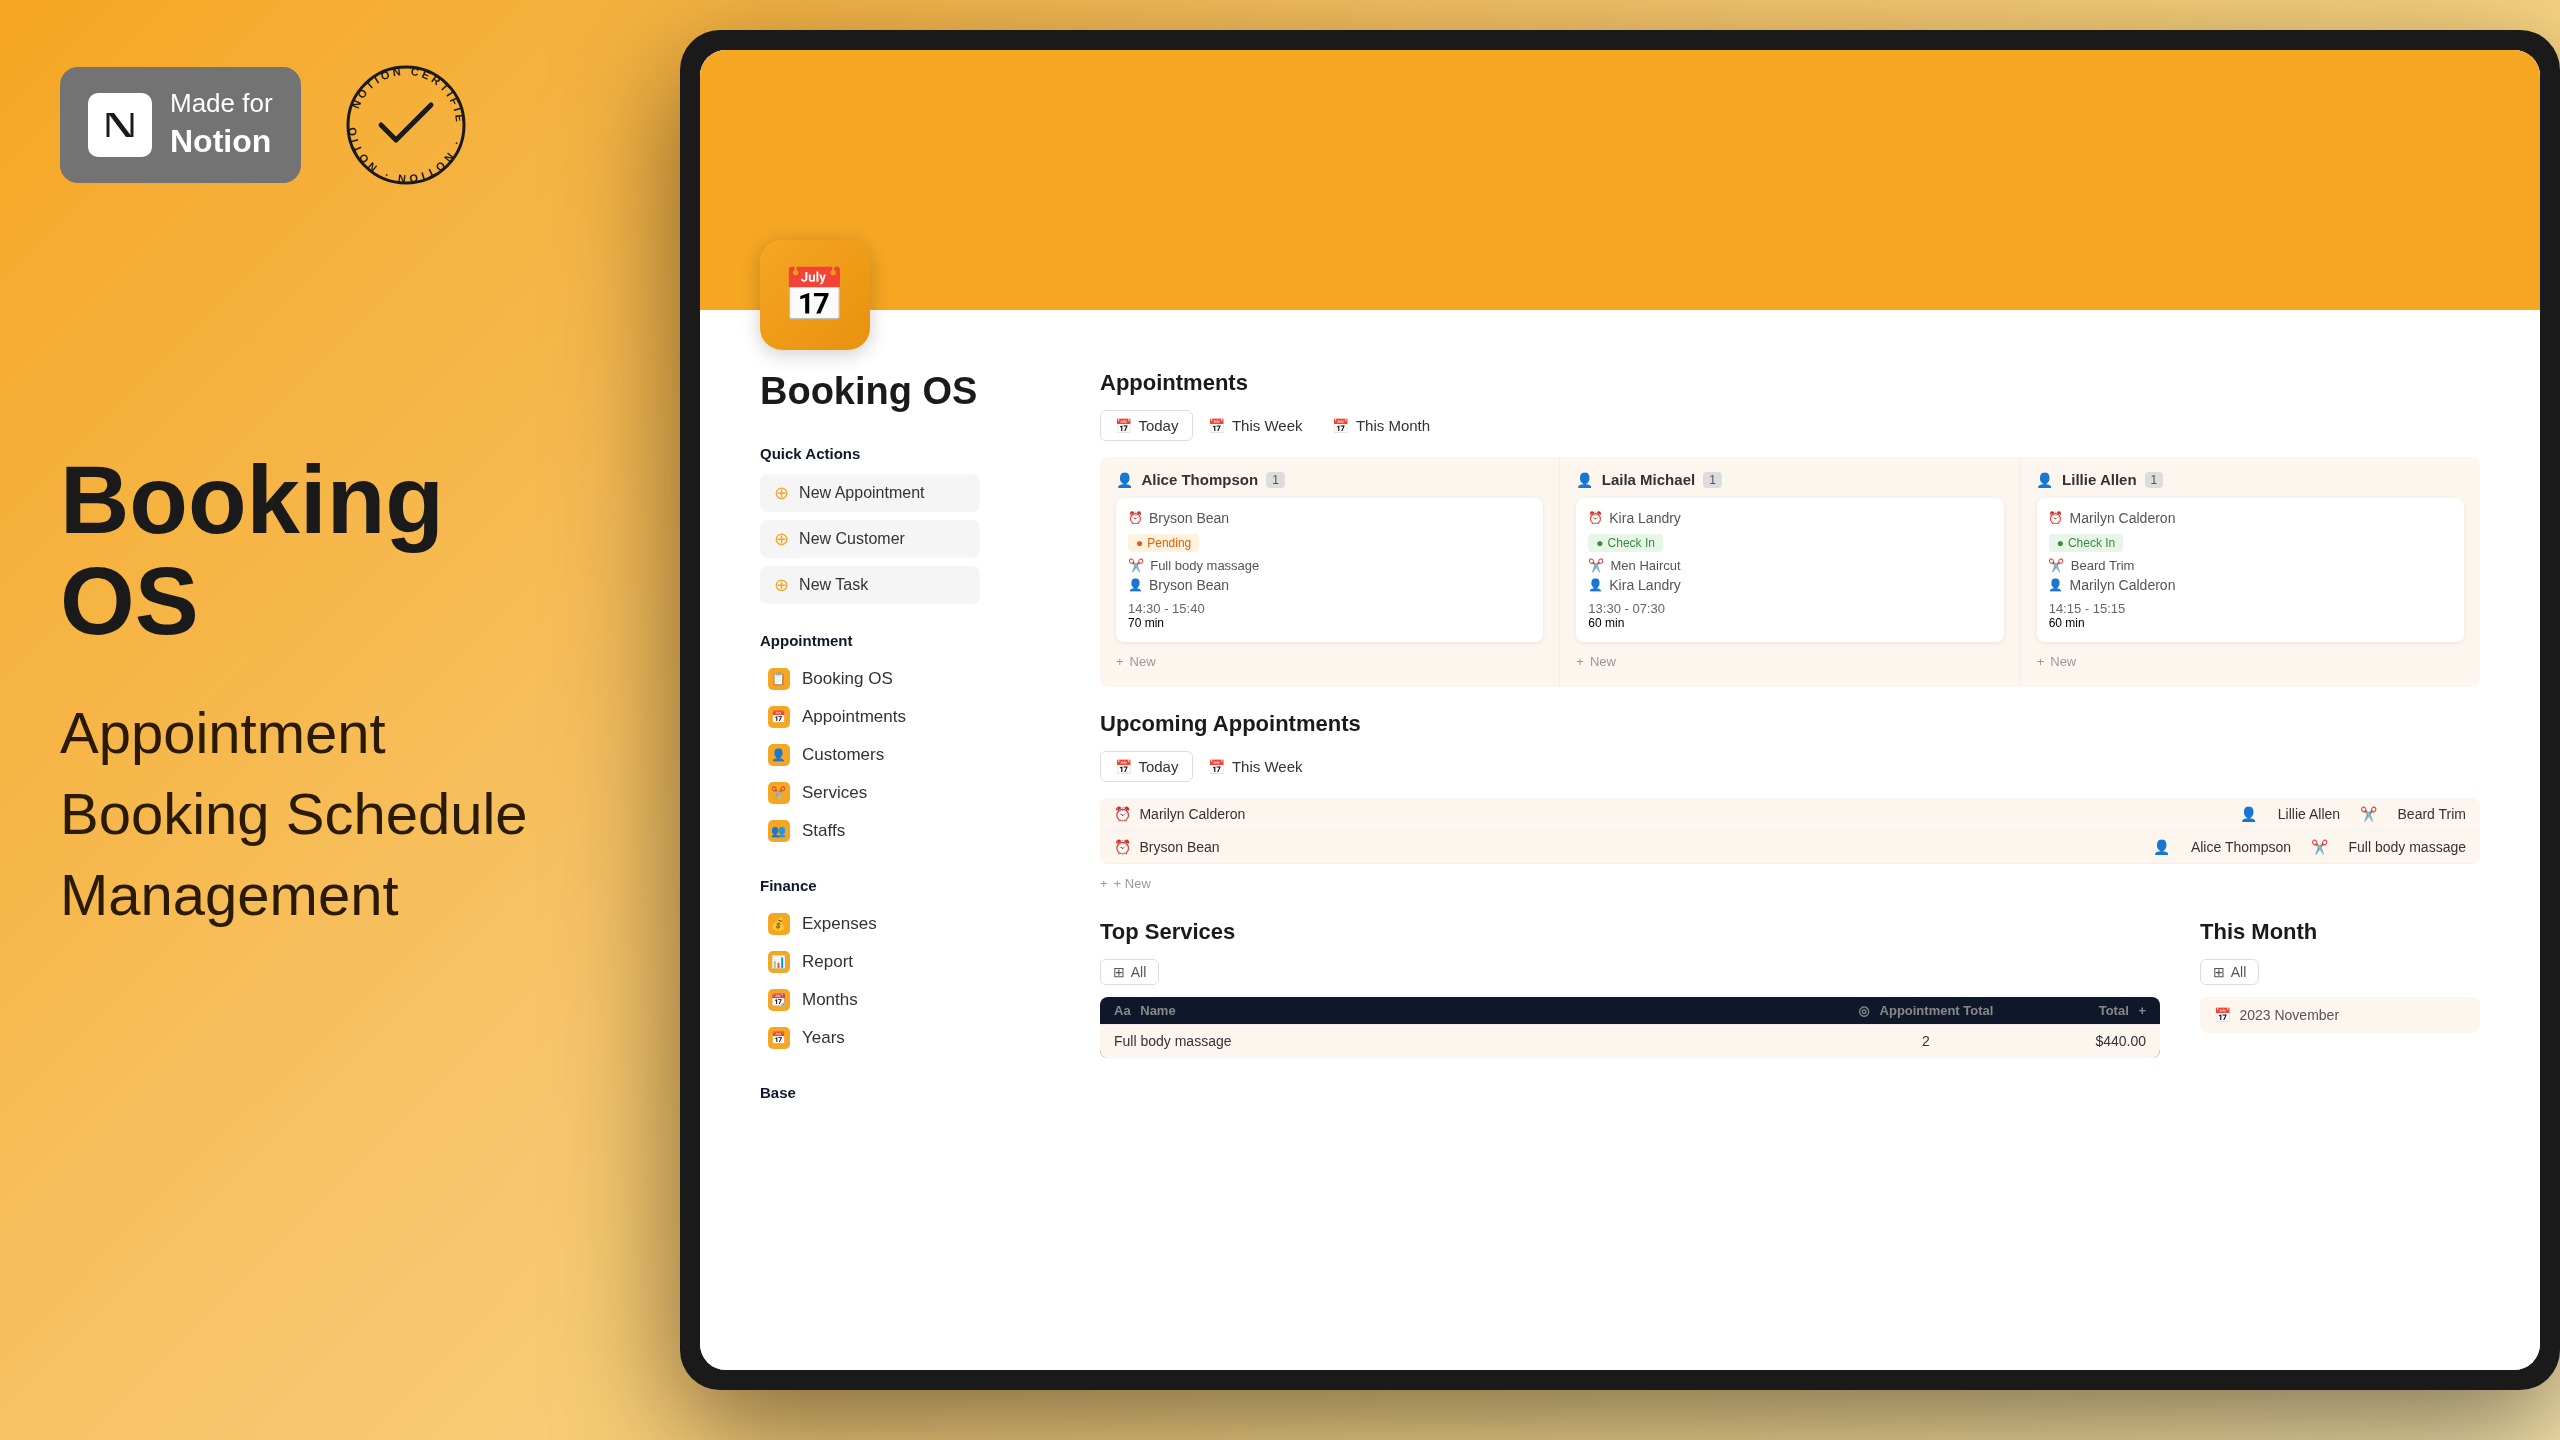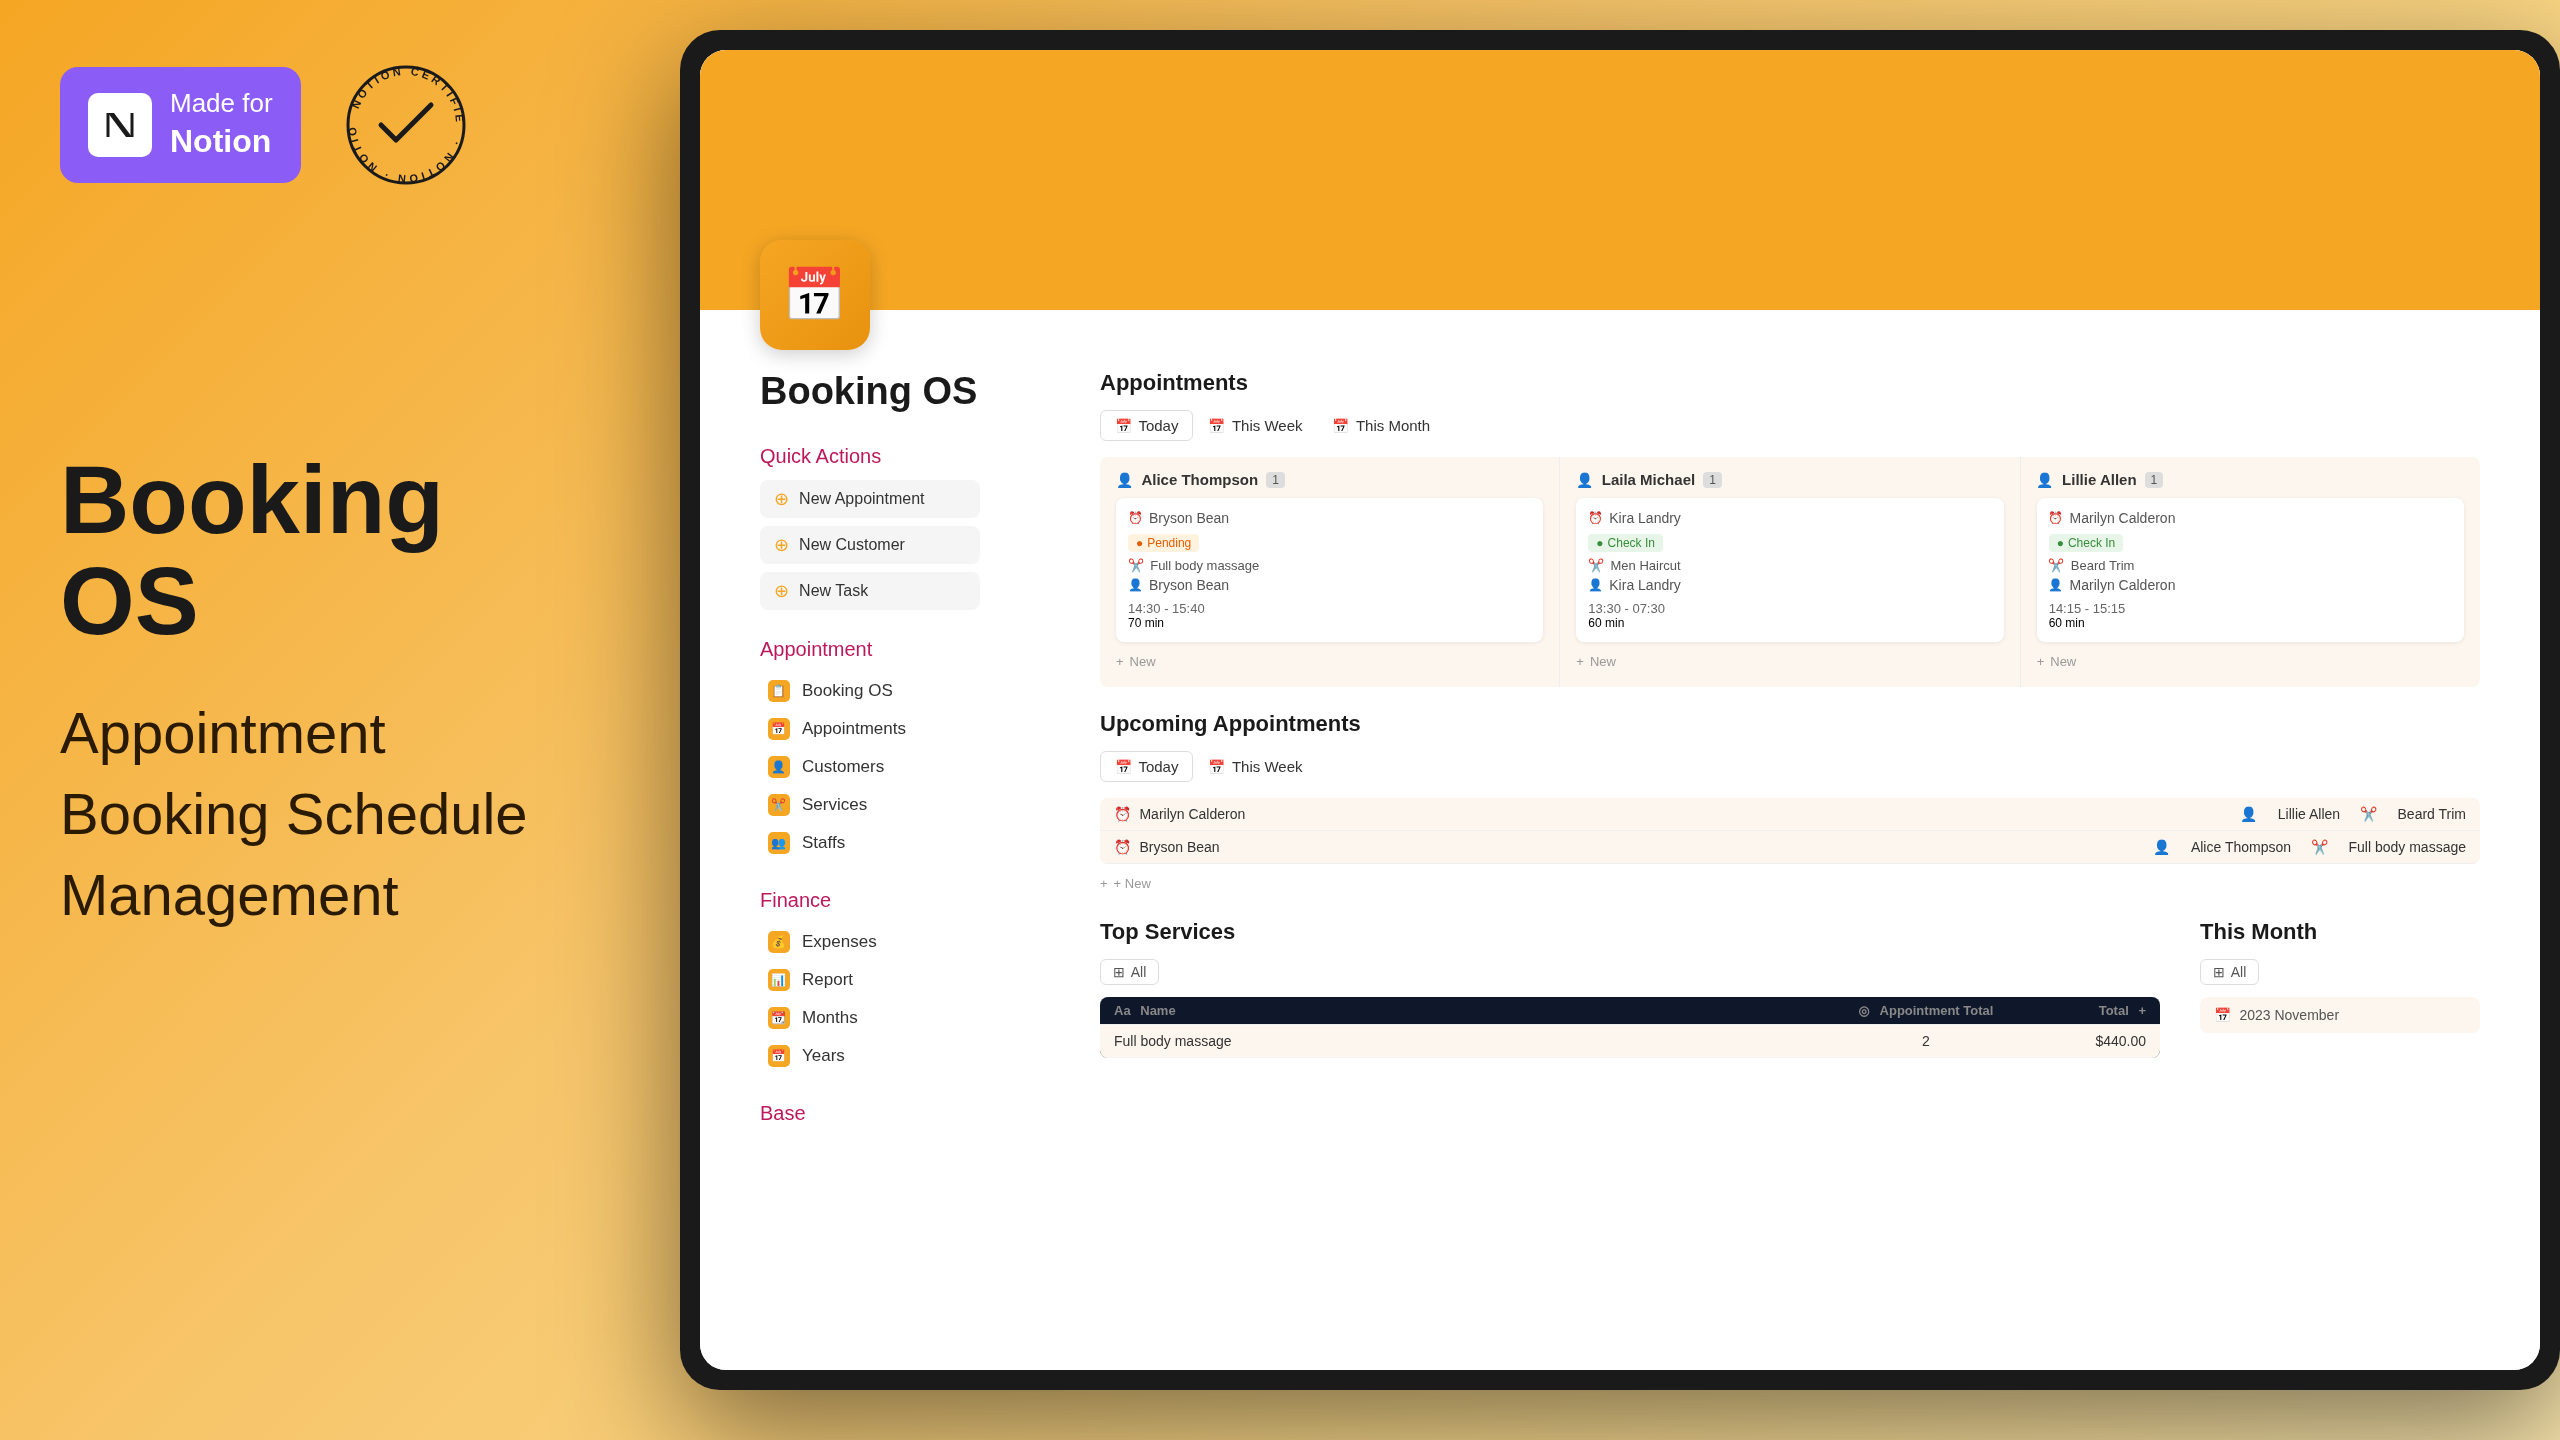--- a/index.html
+++ b/index.html
@@ -25,21 +25,21 @@
     }
 
     .badges {
       display: flex;
       align-items: center;
       gap: 40px;
       margin-bottom: 60px;
     }
 
     .made-for-notion-badge {
-      background: #8b5cf6;
+      background: #737373;
       border-radius: 18px;
       padding: 20px 28px;
       display: flex;
       align-items: center;
       gap: 18px;
     }
 
     .notion-icon {
       width: 64px;
       height: 64px;
@@ -164,23 +164,23 @@
     }
 
     .page-title {
       font-size: 38px;
       font-weight: 800;
       color: #1a1a1a;
       margin-bottom: 32px;
     }
 
     .section-label {
-      font-size: 20px;
-      font-weight: 400;
-      color: #be185d;
+      font-size: 15px;
+      font-weight: 700;
+      color: #0f172a;
       margin-bottom: 12px;
       text-transform: none;
     }
 
     .quick-actions {
       margin-bottom: 28px;
     }
 
     .qa-button {
       display: flex;

